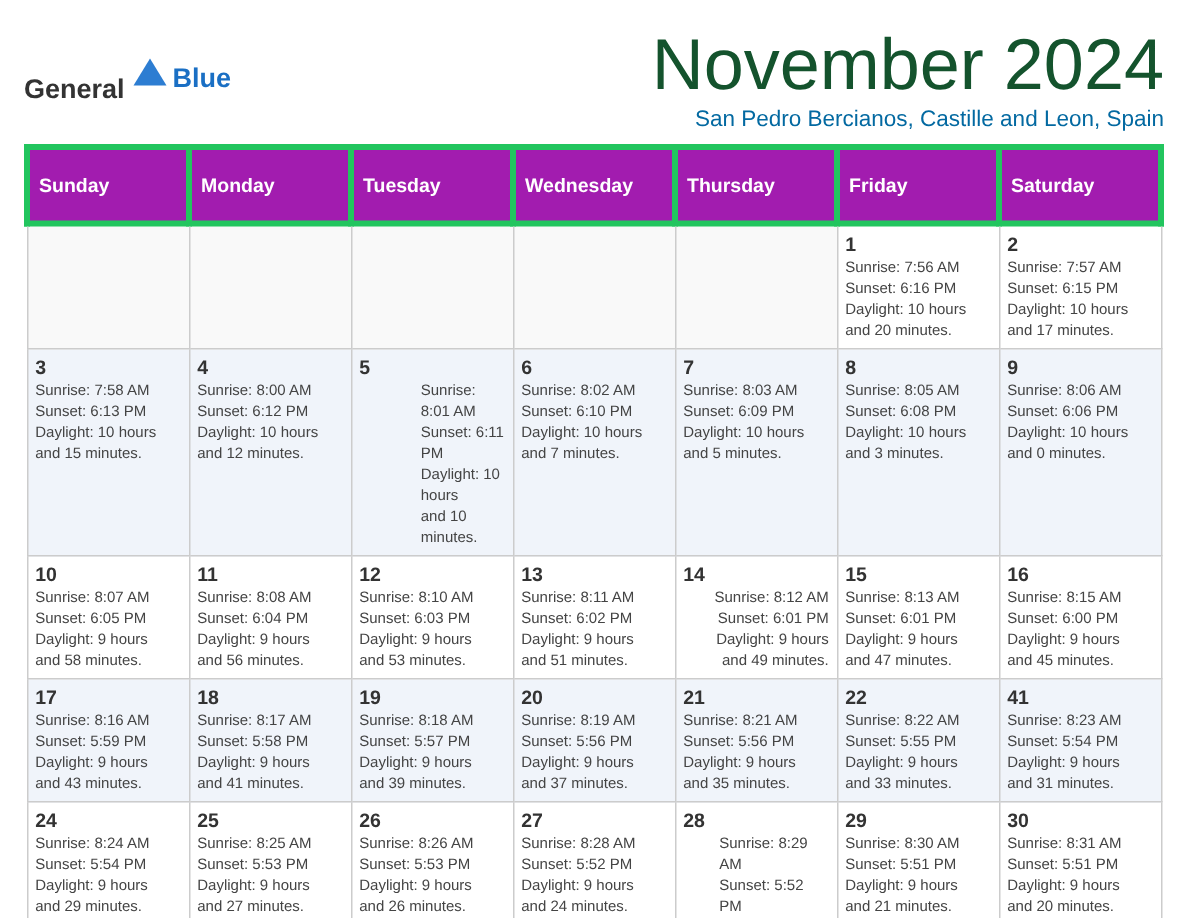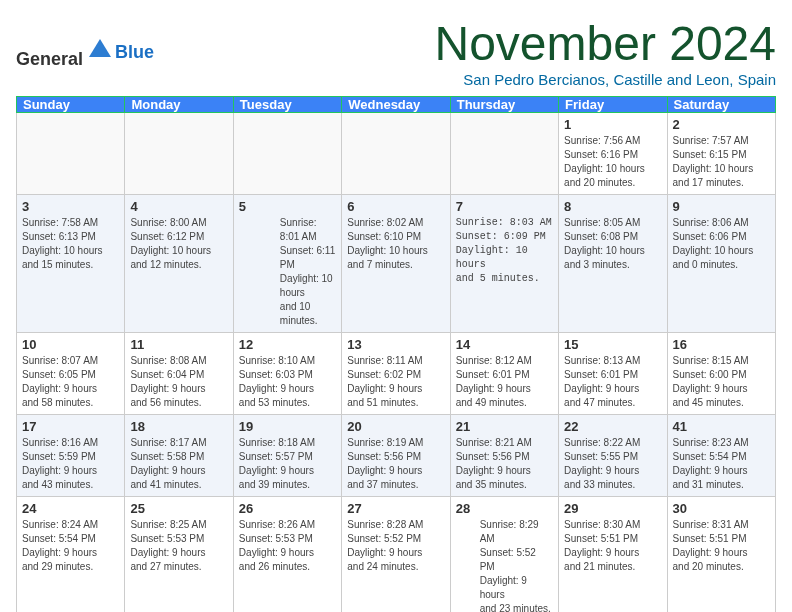--- a/index.html
+++ b/index.html
@@ -46,26 +46,26 @@
     .subtitle {
       font-size: 15px;
       color: #0369a1;
     }
     .calendar {
       width: 100%;
       border-collapse: collapse;
       margin-top: 8px;
     }
     .calendar th {
-      background-color: #3b82f6;
+      background-color: #a21caf;
       color: #fff;
       text-align: left;
-      padding: 0 6px;
+      padding: 16px 6px;
       font-size: 13px;
-      border: 1px solid #22c55e;
+      border: 4px solid #22c55e;
     }
     .calendar td {
       border: 1px solid #ccc;
       vertical-align: top;
       padding: 4px 5px;
       font-size: 10.5px;
       color: #333;
       width: 14.28%;
       height: 78px;
     }
@@ -166,21 +166,21 @@
         </td>
         <td>
           <span class="day-number">6</span>
           <div class="day-info" style="white-space: pre-line;">Sunrise: 8:02 AM
 Sunset: 6:10 PM
 Daylight: 10 hours
 and 7 minutes.</div>
         </td>
         <td>
           <span class="day-number">7</span>
-          <div class="day-info" style="white-space: pre-line; font-family: Liberation Mono, monospace;">Sunrise: 8:03 AM
+          <div class="day-info" style="white-space: pre-line;">Sunrise: 8:03 AM
 Sunset: 6:09 PM
 Daylight: 10 hours
 and 5 minutes.</div>
         </td>
         <td>
           <span class="day-number">8</span>
           <div class="day-info" style="white-space: pre-line;">Sunrise: 8:05 AM
 Sunset: 6:08 PM
 Daylight: 10 hours
 and 3 minutes.</div>
@@ -217,21 +217,21 @@
         </td>
         <td>
           <span class="day-number">13</span>
           <div class="day-info" style="white-space: pre-line;">Sunrise: 8:11 AM
 Sunset: 6:02 PM
 Daylight: 9 hours
 and 51 minutes.</div>
         </td>
         <td>
           <span class="day-number">14</span>
-          <div class="day-info" style="white-space: pre-line;">Sunrise: 8:12 AM
+          <div class="day-info" style="white-space: pre-line; text-align: right;">Sunrise: 8:12 AM
 Sunset: 6:01 PM
 Daylight: 9 hours
 and 49 minutes.</div>
         </td>
         <td>
           <span class="day-number">15</span>
           <div class="day-info" style="white-space: pre-line;">Sunrise: 8:13 AM
 Sunset: 6:01 PM
 Daylight: 9 hours
 and 47 minutes.</div>

